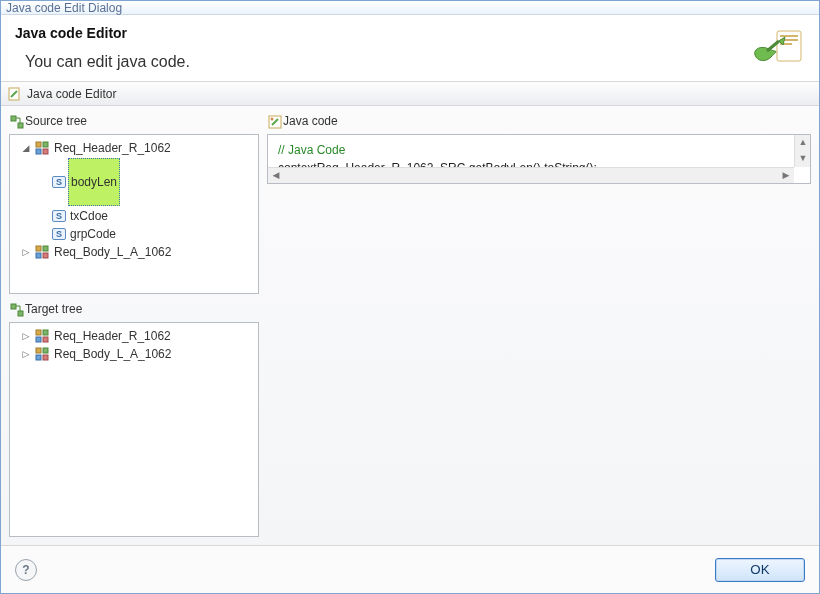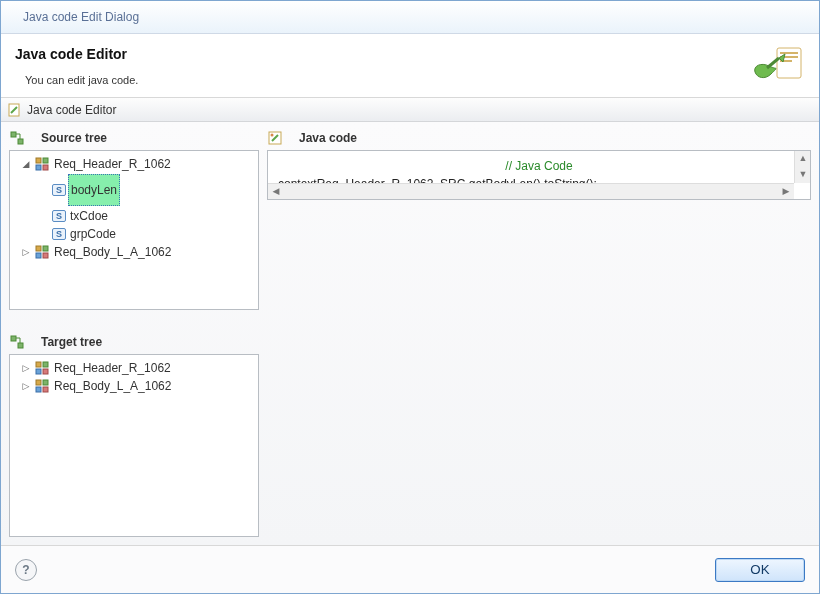--- a/index.html
+++ b/index.html
@@ -1,40 +1,40 @@
 <!DOCTYPE html>
 <html><head>
 <meta charset="utf-8">
 <style>
   * { box-sizing: border-box; margin: 0; padding: 0; }
   body { font-family: "Segoe UI", Tahoma, sans-serif; font-size: 12px; color: #333; background: #fff; }
   .dialog { width: 820px; height: 594px; border: 1px solid #7ea6d0; display: flex; flex-direction: column; background: #fff; }
-  .titlebar { height: 33px; background: linear-gradient(to bottom, #ffffff, #eaf3fb); border-bottom: 1px solid #cfd9e6; display: flex; align-items: center; padding: 0 22px; color: #5a7096; }
+  .titlebar { height: 14px; background: linear-gradient(to bottom, #ffffff, #eaf3fb); border-bottom: 1px solid #cfd9e6; display: flex; align-items: center; padding: 0 5px; color: #5a7096; }
   .header-panel { padding: 10px 14px; display: flex; justify-content: space-between; align-items: center; border-bottom: 1px solid #d8d8d8; background:#fff; }
   .header-text h2 { font-size: 14px; font-weight: bold; color: #111; }
-  .header-text p { font-size: 11px; color: #333; margin-top: 12px; margin-left: 10px; }
+  .header-text p { font-size: 16px; color: #333; margin-top: 12px; margin-left: 10px; }
   .header-icon svg { width: 56px; height: 40px; }
   .toolbar { height: 24px; background: linear-gradient(to bottom, #fdfdfd, #ebedf0); border-bottom: 1px solid #d4d6d9; display: flex; align-items: center; padding: 0 6px; gap: 4px; }
   .toolbar-label { color: #333; }
   .mini-icon { display:inline-flex; width:16px; height:16px; align-items:center; justify-content:center; }
   .content { flex: 1; display: flex; padding: 8px; gap: 8px; background: linear-gradient(to bottom, #fbfbfc, #f4f5f7); overflow:hidden; }
   .left-col { width: 250px; display: flex; flex-direction: column; gap: 8px; }
   .right-col { flex: 1; display: flex; flex-direction: column; }
-  .panel-label { display: flex; align-items: center; gap: 16px; margin-bottom: 4px; color: #333; font-weight: bold; }
+  .panel-label { display: flex; align-items: flex-start; gap: 0; margin-bottom: 4px; color: #333; }
   .tree-box { flex: 1; background: #fff; border: 1px solid #b8bdc3; overflow: auto; padding: 4px 2px; }
   .left-col .panel { display:flex; flex-direction:column; }
   .left-col .panel.top { flex: 0 0 180px; }
-  .left-col .panel.bottom { flex: 1; margin-top: 16px; }
+  .left-col .panel.bottom { flex: 1; }
   .tree-node { display: flex; align-items: center; gap: 2px; padding: 1px 2px; cursor: default; white-space: nowrap; }
-  .tree-node.selected span.label { background: #86efac; border: 1px dotted #3a74b5; padding: 8px 2px; }
+  .tree-node.selected span.label { background: #bef264; border: 1px dotted #3a74b5; padding: 16px 2px; }
   .tree-node span.label { padding: 1px 2px; }
   .tree-indent { display:inline-block; }
   .expander { width: 12px; height: 12px; display: inline-flex; align-items: center; justify-content: center; color: #666; font-size: 9px; cursor: pointer; }
   .code-area { flex: 1; background: #fff; border: 1px solid #b8bdc3; overflow: auto; padding: 6px 10px; font-family: "Segoe UI", Tahoma, sans-serif; font-size: 12px; line-height: 1.5; position:relative; }
-  .code-comment { color: #2a8a2a; text-align: center; }
+  .code-comment { color: #2a8a2a; }
   .code-line { color: #222; }
   .scrollbar-vert { position:absolute; right:0; top:0; bottom:16px; width:16px; background:#f0f0f0; border-left:1px solid #ddd; }
   .scrollbar-horz { position:absolute; left:0; right:16px; bottom:0; height:16px; background:#f0f0f0; border-top:1px solid #ddd; display:flex; justify-content:space-between; align-items:center; padding:0 2px; }
   .sb-arrow { width:12px; height:12px; display:inline-flex; align-items:center; justify-content:center; color:#777; font-size:9px; }
   .footer { height: 48px; border-top: 1px solid #d8d8d8; background: #fbfbfc; display: flex; align-items: center; justify-content: space-between; padding: 0 14px; }
   .help-btn { width: 22px; height: 22px; border-radius: 50%; border: 1px solid #9aa3ac; color: #6b7885; display: flex; align-items: center; justify-content: center; font-weight: bold; background:#f5f6f8; cursor:pointer; }
   .footer-buttons { display: flex; gap: 8px; }
   .btn { min-width: 90px; height: 24px; border: 1px solid #8a9099; border-radius: 3px; background: linear-gradient(to bottom, #fdfdfd, #e7e9ec); padding: 0 14px; display: inline-flex; align-items: center; justify-content: center; cursor: pointer; color:#222; }
   .btn.primary { border: 1px solid #3b79c4; background: linear-gradient(to bottom, #eef6ff, #cfe4fb); box-shadow: inset 0 0 0 1px #bcd8f5; color:#123a66; }
   .s-icon { width:14px; height:12px; border:1px solid #5a8cc3; background:#eaf2fb; color:#3a6ea8; font-size:9px; font-weight:bold; display:inline-flex; align-items:center; justify-content:center; border-radius:2px; }

